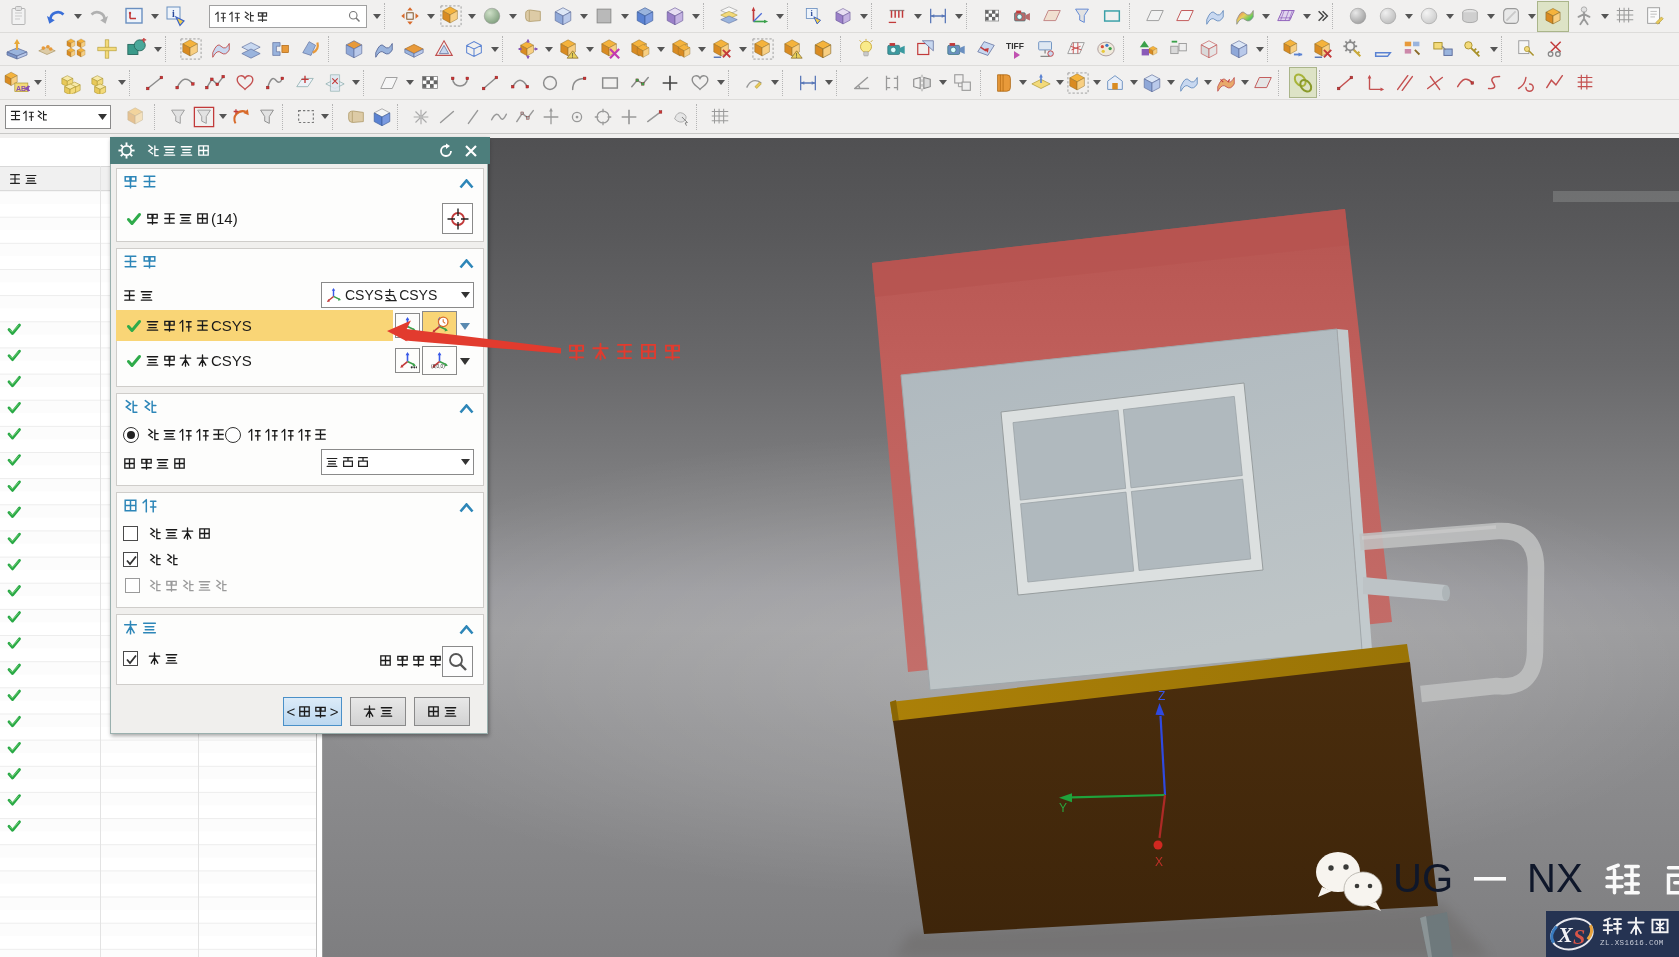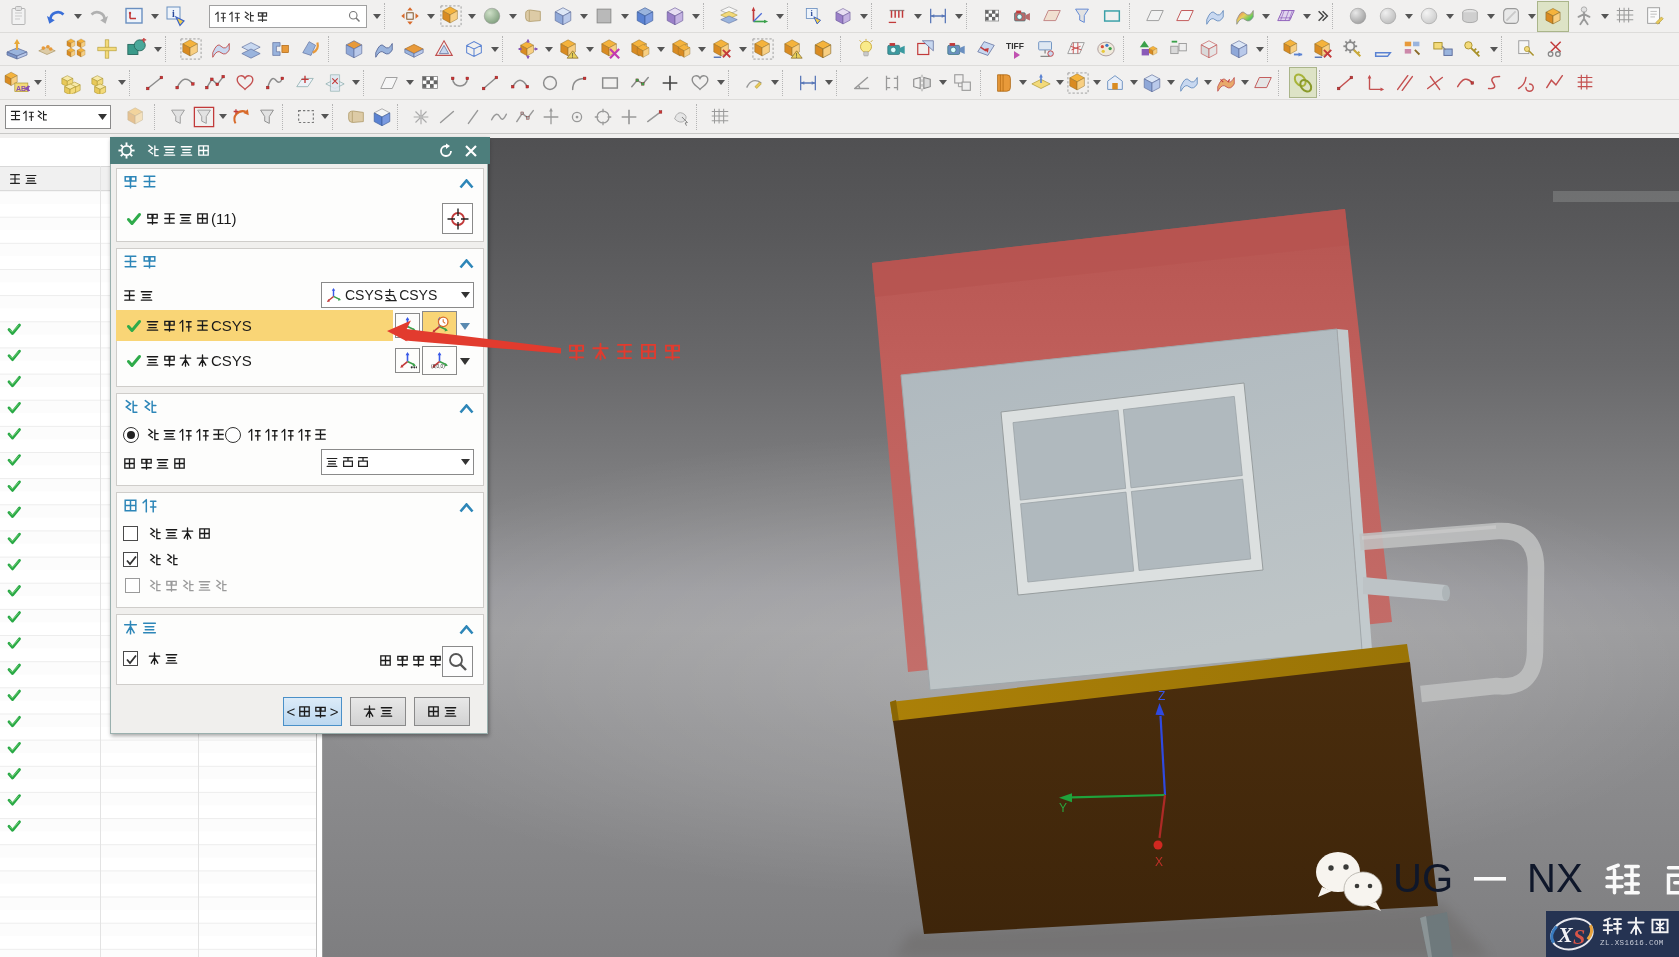--- a/index.html
+++ b/index.html
@@ -1771,21 +1771,21 @@
       </svg>
       <svg class="cg" viewBox="0 0 16 16">
         <path d="M3 3 h10 M3 8 h10 M3 13 h10 M8 3 v10"></path>
       </svg>
       <svg class="cg" viewBox="0 0 16 16">
         <path d="M2.5 4 h11 M4 7.2 h8 M4 10.2 h8 M2.5 13 h11"></path>
       </svg>
       <svg class="cg" viewBox="0 0 16 16">
         <path d="M3 3 h10 v10 h-10 z M3 8 h10 M8 3 v10"></path>
       </svg>
-      <span> (11)</span>
+      <span> (14)</span>
     </div>
     <div style="position:absolute;left:331px;top:65px;width:31px;height:31px;background:#fff;border:1px solid #8a8a8a;display:flex;align-items:center;justify-content:center">
       <svg width="24" height="24" viewBox="0 0 24 24">
         <circle cx="12" cy="12" r="6" fill="none" stroke="#c23a3a" stroke-width="1.8"></circle>
         <path d="M12 1.5 V9 M12 15 V22.5 M1.5 12 H9 M15 12 H22.5" stroke="#222" stroke-width="1.4"></path>
       </svg>
     </div>
     <div style="position:absolute;left:11px;top:115px;font-size:17px;color:#2d86b8;display:flex;gap:2px;align-items:center">
       <svg class="cg" viewBox="0 0 16 16">
         <path d="M3 3 h10 M3 8 h10 M3 13 h10 M8 3 v10"></path>

